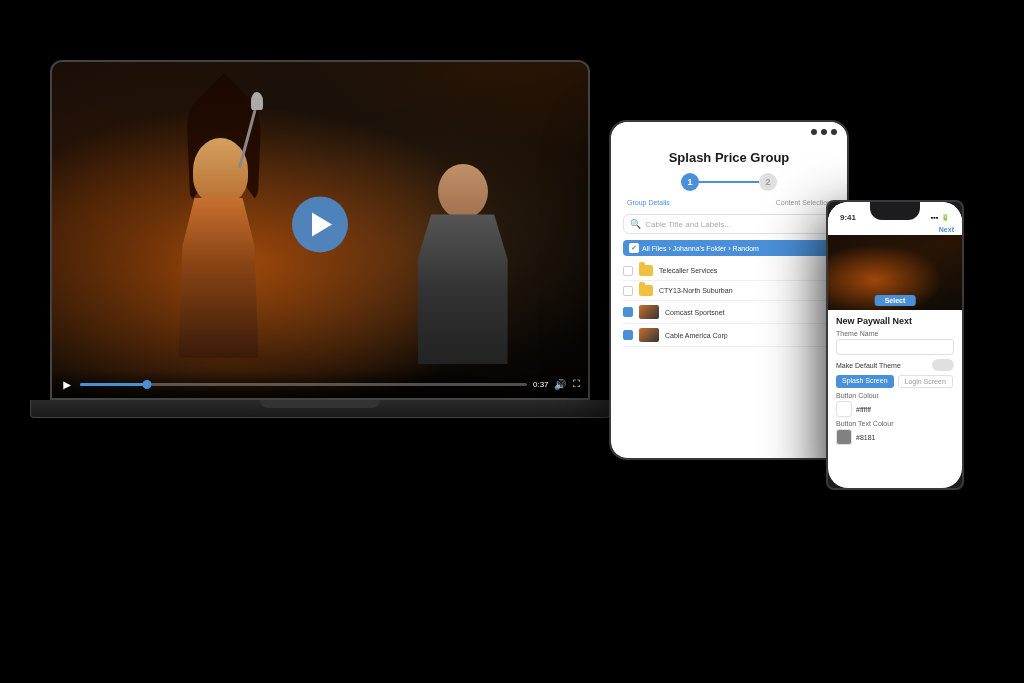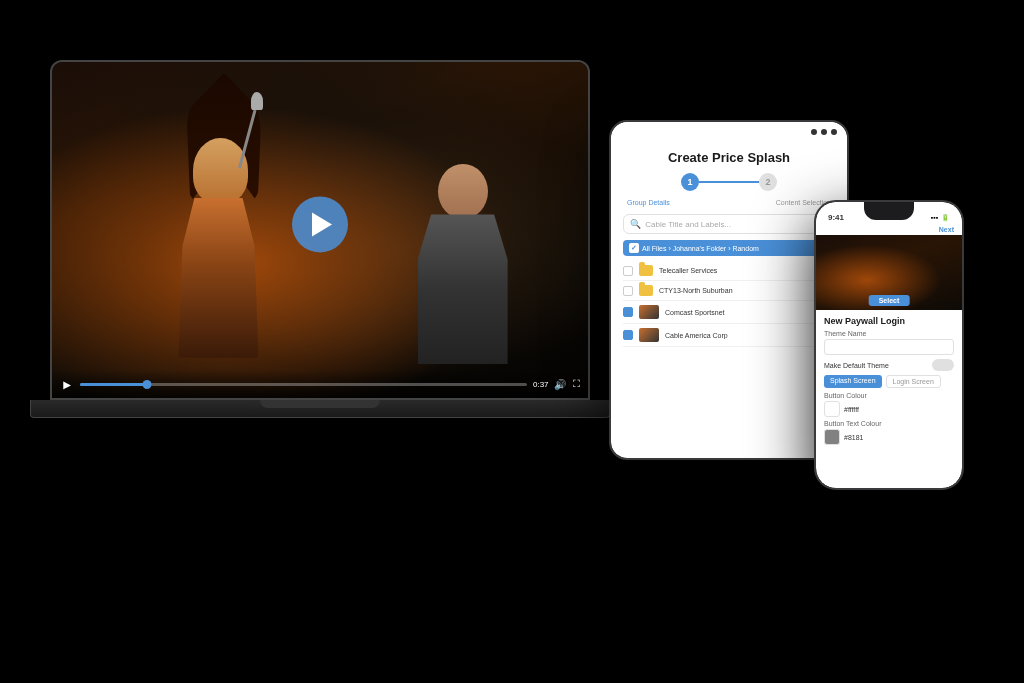--- a/index.html
+++ b/index.html
@@ -435,24 +435,24 @@
       overflow: hidden;
       text-overflow: ellipsis;
       white-space: nowrap;
     }
 
     
     .phone {
       position: absolute;
       right: 60px;
       top: 200px;
-      width: 150px;
+      width: 138px;
       height: 290px;
       background: #1c1c1e;
-      border-radius: 22px;
+      border-radius: 8px;
       border: 2px solid #3a3a3c;
       box-shadow: 0 20px 60px rgba(0,0,0,0.9);
       overflow: hidden;
       z-index: 15;
     }
     .phone-notch {
       position: absolute;
       top: 0;
       left: 50%;
       transform: translateX(-50%);
@@ -668,21 +668,21 @@
   </div>
 
   <div class="tablet">
     <div class="tablet-screen">
       <div class="tablet-status-bar">
         <div class="status-dot"></div>
         <div class="status-dot"></div>
         <div class="status-dot"></div>
       </div>
       <div class="tablet-content">
-        <div class="tablet-title">Create Price Splash</div>
+        <div class="tablet-title">Splash Price Group</div>
 
         <div class="tablet-steps">
           <div class="step-circle step-active">1</div>
           <div class="step-line"></div>
           <div class="step-circle step-inactive">2</div>
         </div>
         <div class="step-labels">
           <span class="step-label step-label-active">Group Details</span>
           <span class="step-label">Content Selection</span>
         </div>
@@ -736,21 +736,21 @@
       <div class="phone-content">
         <div class="phone-header">
           <span class="phone-header-btn">Next</span>
         </div>
 
         <div class="phone-concert-thumb">
           <div class="phone-concert-overlay">Select</div>
         </div>
 
         <div class="phone-section">
-          <div class="phone-section-title">New Paywall Login</div>
+          <div class="phone-section-title">New Paywall Next</div>
           <div class="phone-field-label">Theme Name</div>
           <div class="phone-field-input"></div>
           <div class="phone-toggle-row">
             <span class="phone-toggle-label">Make Default Theme</span>
             <div class="phone-toggle"></div>
           </div>
 
           <div class="phone-tabs">
             <div class="phone-tab">Splash Screen</div>
             <div class="phone-tab phone-tab-inactive">Login Screen</div>

